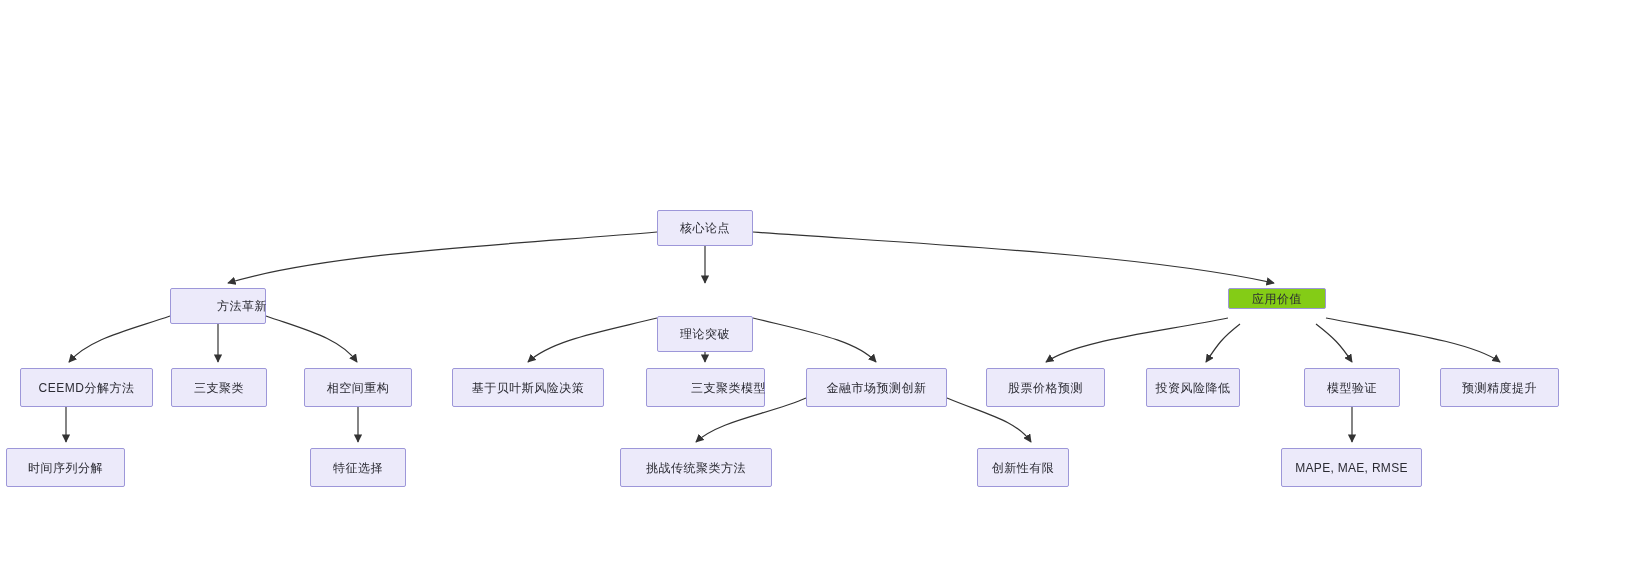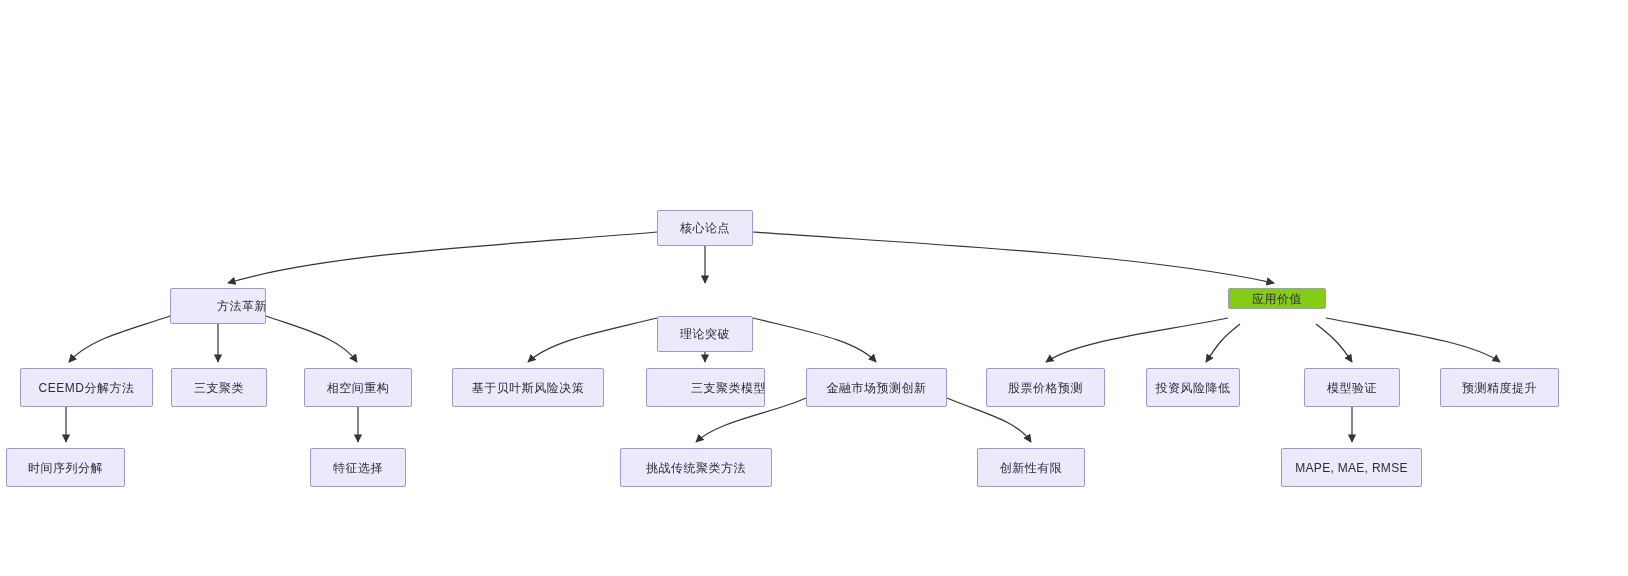--- a/index.html
+++ b/index.html
@@ -131,21 +131,21 @@
       </div>
       <div class="node" style="left: 6px; top: 448px; width: 119px; height: 39px; background: rgb(236, 234, 250); border-color: rgb(157, 151, 217); color: rgb(43, 43, 51);">
         <span class="node-label">时间序列分解</span>
       </div>
       <div class="node" style="left: 310px; top: 448px; width: 96px; height: 39px; background: rgb(236, 234, 250); border-color: rgb(157, 151, 217); color: rgb(43, 43, 51);">
         <span class="node-label">特征选择</span>
       </div>
       <div class="node" style="left: 620px; top: 448px; width: 152px; height: 39px; background: rgb(236, 234, 250); border-color: rgb(157, 151, 217); color: rgb(43, 43, 51);">
         <span class="node-label">挑战传统聚类方法</span>
       </div>
-      <div class="node" style="left: 977px; top: 448px; width: 108px; height: 39px; background: rgb(236, 234, 250); border-color: rgb(157, 151, 217); color: rgb(43, 43, 51);">
+      <div class="node" style="left: 977px; top: 448px; width: 92px; height: 39px; background: rgb(236, 234, 250); border-color: rgb(157, 151, 217); color: rgb(43, 43, 51);">
         <span class="node-label">创新性有限</span>
       </div>
       <div class="node latin" style="left: 1281px; top: 448px; width: 141px; height: 39px; background: rgb(236, 234, 250); border-color: rgb(157, 151, 217); color: rgb(43, 43, 51);">
         <span class="node-label">MAPE, MAE, RMSE</span>
       </div>
     </div>
 
 </div>
 
 </body></html>

